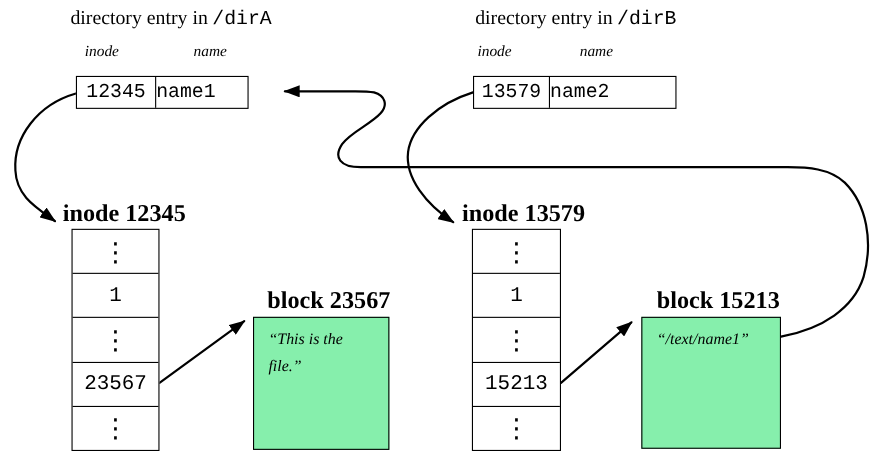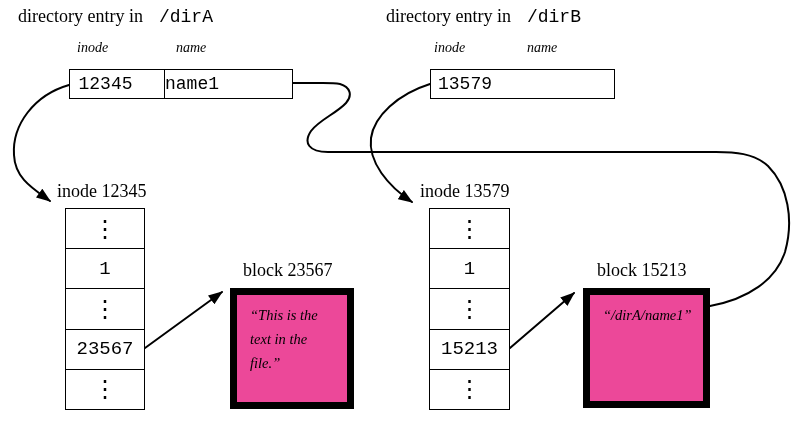--- a/index.html
+++ b/index.html
@@ -4,26 +4,26 @@
 <style>
   html,body { margin:0; padding:0; }
   body {
     width:801px; height:421px;
     background:#ffffff;
     position:relative;
     font-family:"Liberation Serif", serif;
     color:#000;
     overflow:hidden;
   }
-  .serif { font-family:"Liberation Serif", serif; font-size:18px; }
+  .serif { font-family:"Liberation Serif", serif; font-size:18px;margin-left:46px; }
   .mono  { font-family:"Liberation Mono","DejaVu Sans Mono", monospace; font-size:19px; }
   .title { position:absolute; white-space:nowrap; line-height:18px; }
-  .title .mono { font-size:18px; margin-left:16px; }
+  .title .mono { font-size:18px; margin-left:4px; }
   .hdr   { position:absolute; font-size:14px; white-space:nowrap;font-style:italic; }
-  .lbl   { position:absolute; font-size:18px; white-space:nowrap; }
+  .lbl   { position:absolute; font-size:22px; white-space:nowrap;font-weight:bold; }
 
   .dir-table {
     position:absolute; height:30px;
     border:1px solid #000; box-sizing:border-box;
     display:flex; background:#fff;
   }
   .dir-table .dcell {
     display:flex; align-items:center; justify-content:center;
     font-family:"Liberation Mono","DejaVu Sans Mono", monospace; font-size:18px;
   }
@@ -41,22 +41,22 @@
     flex:1; display:flex; align-items:center; justify-content:center;
     font-family:"Liberation Mono","DejaVu Sans Mono", monospace; font-size:19px;
   }
   .inode-col .irow + .irow { border-top:1px solid #000; }
   .inode-col .irow.dots {
     font-family:"DejaVu Sans", sans-serif; font-size:24px; line-height:1;
   }
 
   .block {
     position:absolute;
-    border:7px solid #000000; box-sizing:border-box;
-    padding:8px 4px 0 13px; background:#ec4899;
+    border:1px solid #000000; box-sizing:border-box;
+    padding:8px 4px 0 13px; background:#86efac;
   }
   .bline {
     font-family:"Liberation Serif", serif; font-style:italic;
     font-size:14.5px; line-height:24px; white-space:nowrap;
   }
 
   svg.wires { position:absolute; left:0; top:0; pointer-events:none; }
   svg.wires path.wire {
     fill:none; stroke:#000; stroke-width:2;
     stroke-linecap:round; stroke-linejoin:round;
@@ -85,27 +85,28 @@
 <div class="title" style="left:386px; top:7px;text-align:center;">
   <span class="serif">directory entry in</span><span class="mono">/dirB</span>
 </div>
 
 <div class="hdr" style="left:77px; top:40px;">inode</div>
 <div class="hdr" style="left:176px; top:40px;">name</div>
 
 <div class="hdr" style="left:434px; top:40px;">inode</div>
 <div class="hdr" style="left:527px; top:40px;">name</div>
 
-<div class="dir-table" style="left:69px; top:69px; width:224px;gap:23px;">
+<div class="dir-table" style="left:69px; top:69px; width:157px;">
   <div class="dcell" style="width:71px;">12345</div>
   <div class="dcell name">name1</div>
 </div>
 
 <div class="dir-table" style="left:430px; top:69px; width:185px;">
   <div class="dcell" style="width:68px;">13579</div>
+  <div class="dcell name">name2</div>
 </div>
 
 <div class="lbl" style="left:57px; top:181px;">inode 12345</div>
 <div class="inode-col" style="left:65px; top:208px;">
   <div class="irow dots">⋮</div>
   <div class="irow">1</div>
   <div class="irow dots">⋮</div>
   <div class="irow">23567</div>
   <div class="irow dots">⋮</div>
 </div>
@@ -115,20 +116,19 @@
   <div class="irow dots">⋮</div>
   <div class="irow">1</div>
   <div class="irow dots">⋮</div>
   <div class="irow">15213</div>
   <div class="irow dots">⋮</div>
 </div>
 
 <div class="lbl" style="left:243px; top:260px;">block 23567</div>
 <div class="block" style="left:230px; top:288px; width:124px; height:121px;">
   <div class="bline">“This is the</div>
-  <div class="bline">text in the</div>
   <div class="bline">file.”</div>
 </div>
 
 <div class="lbl" style="left:597px; top:260px;">block 15213</div>
 <div class="block" style="left:583px; top:288px; width:127px; height:120px;">
-  <div class="bline">“/dirA/name1”</div>
+  <div class="bline">“/text/name1”</div>
 </div>
 
 </body></html>

